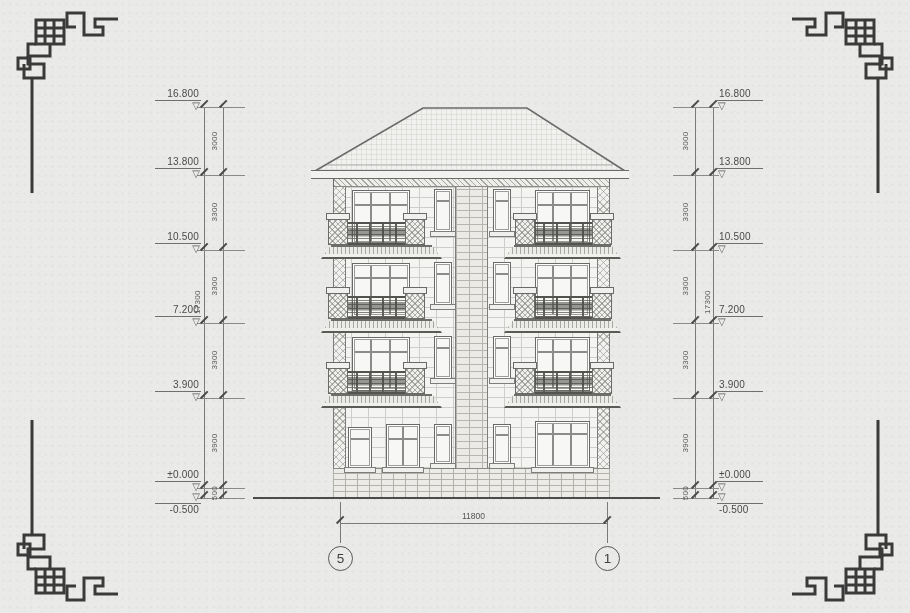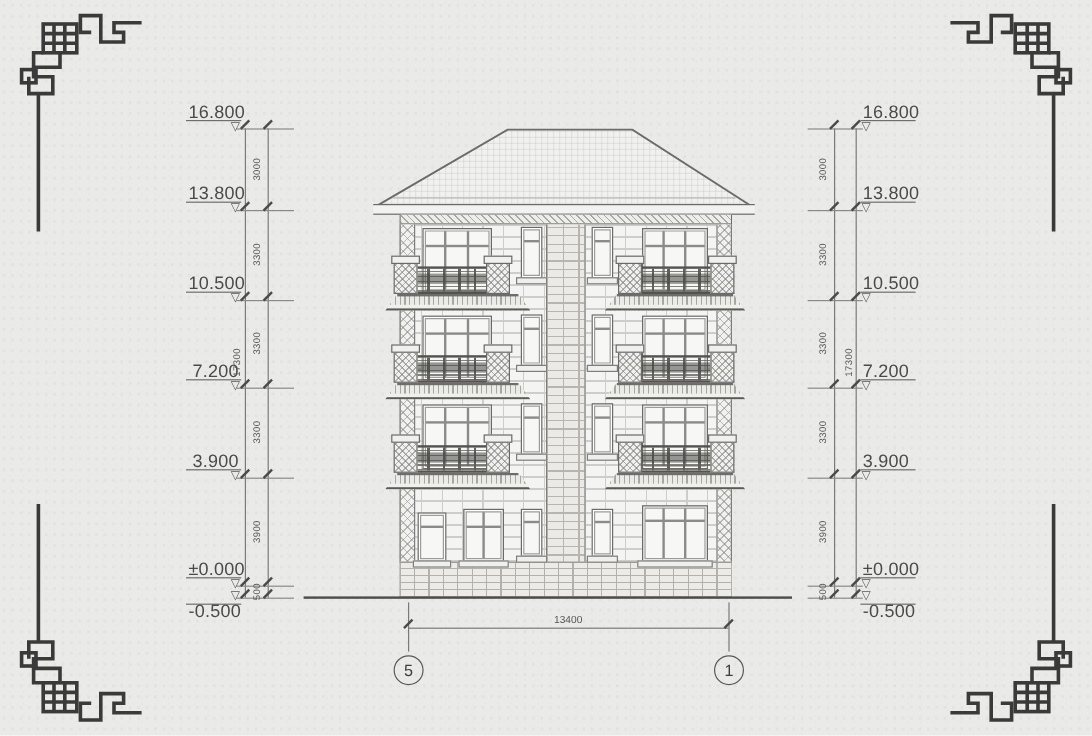--- a/index.html
+++ b/index.html
@@ -27,21 +27,21 @@
   .tick { position:absolute; height:1px; background:#8a8a88; }
   .tick::before, .tick::after {
     content:""; position:absolute; top:-4px; width:10px; height:1.5px;
     background:#4a4a48; transform:rotate(-45deg);
   }
   .tick--l::before { left:2px; }  .tick--l::after { left:21px; }
   .tick--r::before { left:17px; } .tick--r::after { left:35px; }
 
   .lvl { position:absolute; width:46px; display:flex; flex-direction:column; }
   .lvl--below { flex-direction:column-reverse; }
-  .lvl-t { font-size:15px; line-height:11px; color:#4a4a48; letter-spacing:0.2px; padding:0 2px; }
+  .lvl-t { font-size:10px; line-height:11px; color:#4a4a48; letter-spacing:0.2px; padding:0 2px; }
   .lvl--left  { text-align:right; }
   .lvl--right { text-align:left; }
   .lvl-line { display:block; height:1.2px; background:#6f6f6d; margin-top:1px; }
   .lvl-tri { position:absolute; font-size:10px; color:#58585б; color:#585856; line-height:9px; top:13px; }
   .lvl--left  .lvl-tri { right:1px; }
   .lvl--right .lvl-tri { left:1px; }
   .lvl--below .lvl-tri { top:-10px; }
 
   .vtext {
     position:absolute; width:40px; height:12px; text-align:center;
@@ -376,21 +376,21 @@
     <div class="vtext" style="left:667px;top:354px">3300</div>
     <div class="vtext" style="left:667px;top:437px">3900</div>
     <div class="vtext" style="left:667px;top:487px">500</div>
     <div class="vtext" style="left:689px;top:296px">17300</div>
   </div>
 
   <div>
     <div class="vline" style="left:340px;top:502px;height:41px"></div>
     <div class="vline" style="left:607px;top:502px;height:41px"></div>
     <div class="bdim" style="left:340px;top:523px;width:267px"></div>
-    <div class="dim-label" style="left:340px;top:511px;width:267px">13400</div>
+    <div class="dim-label" style="left:340px;top:511px;width:267px">11800</div>
     <div class="bubble" style="left:328px;top:546px">
       <span>5</span>
     </div>
     <div class="bubble" style="left:595px;top:546px">
       <span>1</span>
     </div>
   </div>
 
 </div>
 

